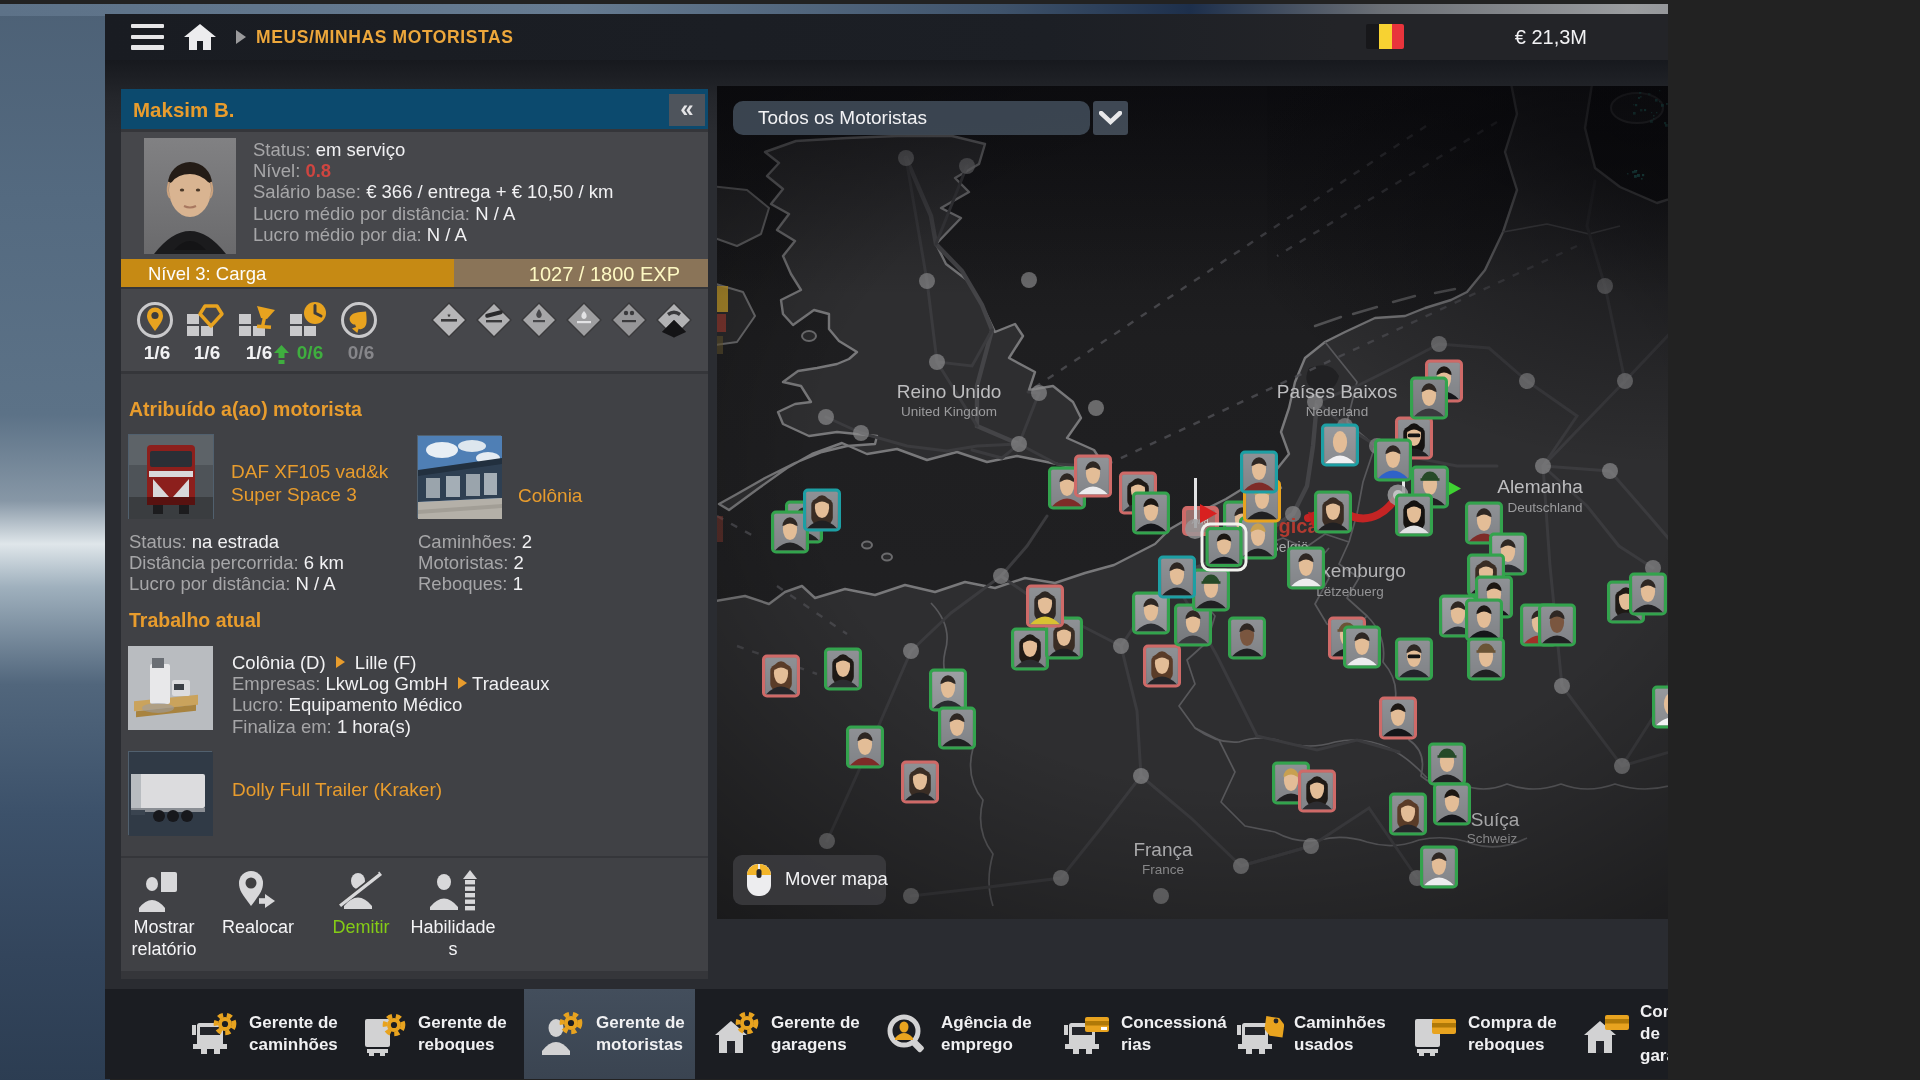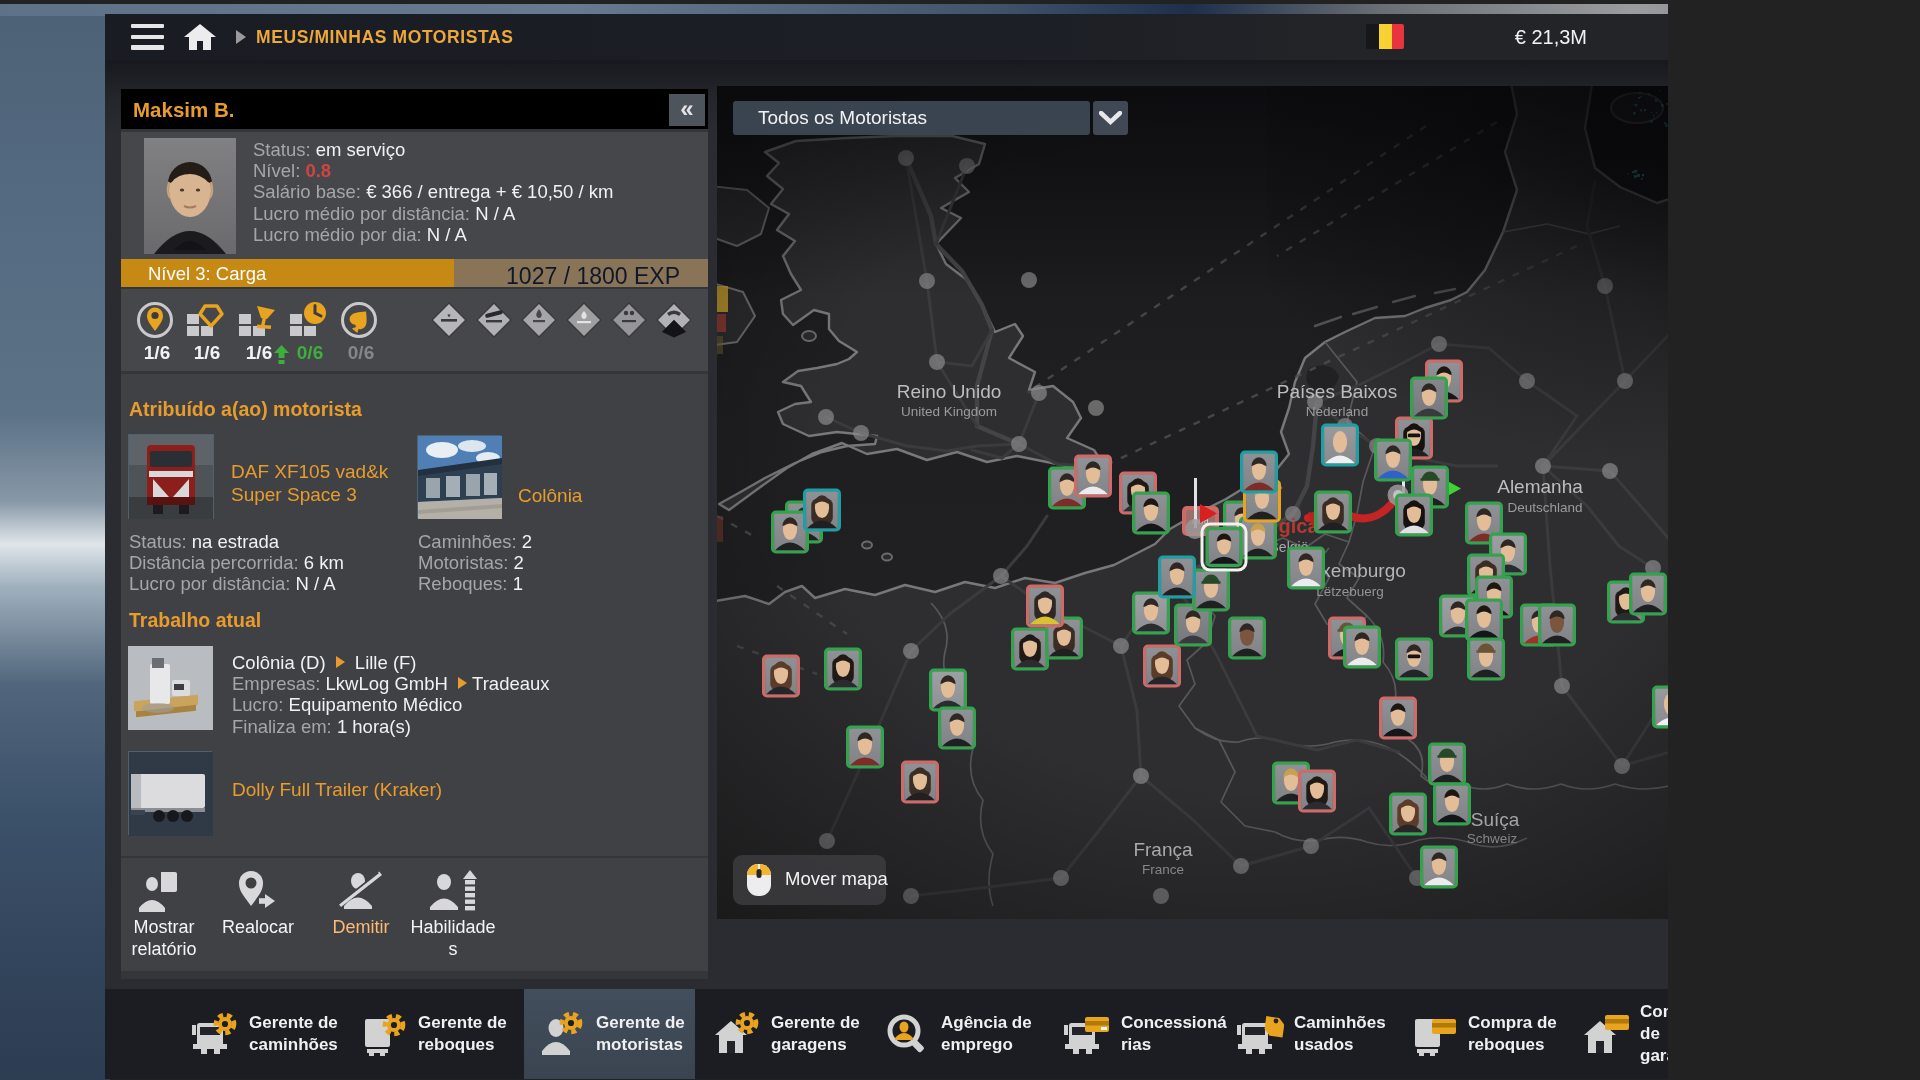--- a/index.html
+++ b/index.html
@@ -43,21 +43,21 @@
       <div style="position:absolute;left:151px;top:13px;color:#eda73b;font-size:17.5px;font-weight:700;letter-spacing:0.6px">MEUS/MINHAS MOTORISTAS</div>
       <div style="position:absolute;left:1261px;top:10px;width:38px;height:25px;border-radius:2px;overflow:hidden">
         <div style="position:absolute;left:0;width:13px;height:25px;background:#17171a"></div>
         <div style="position:absolute;left:13px;width:13px;height:25px;background:#f7d232"></div>
         <div style="position:absolute;left:26px;width:12px;height:25px;background:#e8343c"></div>
       </div>
       <div style="position:absolute;left:1367px;top:12px;width:115px;text-align:right;color:#f2f2f4;font-size:20px">€ 21,3M</div>
       <div style="position:absolute;left:1557px;top:12px;width:120px;text-align:center;color:#f2f2f4;font-size:20px">Seg 16:47</div>
     </div>
     <div id="panel">
-      <div class="sec" style="top:0;height:40px;background:#000000">
+      <div class="sec" style="top:0;height:40px;background:#0c4a6e">
         <div class="olabel" style="position:absolute;left:12px;top:9px;font-size:20.5px;font-weight:700">Maksim B.</div>
         <div style="position:absolute;left:548px;top:5px;width:36px;height:32px;background:#4e545c;color:#e4e4e6;text-align:center;font-size:24px;font-weight:700;line-height:30px">«</div>
       </div>
       <div class="sec" style="top:43px;height:127px;background:#46474b">
         <div style="position:absolute;left:23px;top:6px;width:92px;height:116px"><svg width="92" height="116" viewBox="0 0 92 116">
             <rect width="92" height="116" fill="#757577"></rect>
             <rect width="92" height="116" fill="url(#phg)"></rect>
             <defs>
               <linearGradient id="phg" x1="0" y1="0" x2="0" y2="1">
                 <stop offset="0" stop-color="#818183"></stop>
@@ -71,21 +71,21 @@
             <ellipse cx="38" cy="52" rx="2.2" ry="1.6" fill="#4a3828"></ellipse>
             <ellipse cx="54" cy="52" rx="2.2" ry="1.6" fill="#4a3828"></ellipse>
             <path d="M40,68 q6,3 12,0" stroke="#a87860" stroke-width="2" fill="none"></path>
             <path d="M30,112 q16,-18 32,0 z" fill="#141416"></path>
           </svg></div>
         <div style="position:absolute;left:132px;top:7px" class="row"><span class="lbl">Status: </span><span class="val">em serviço</span><br><span class="lbl">Nível: </span><span style="color:#cf4540;font-weight:700">0.8</span><br><span class="lbl">Salário base: </span><span class="val">€ 366 / entrega + € 10,50 / km</span><br><span class="lbl">Lucro médio por distância: </span><span class="val">N / A</span><br><span class="lbl">Lucro médio por dia: </span><span class="val">N / A</span></div>
       </div>
       <div class="sec" style="top:170px;height:28px;background:#8a7458">
         <div style="position:absolute;left:0;top:0;width:333px;height:28px;background:#c68a14"></div>
         <div style="position:absolute;left:27px;top:4px;color:#fdfdfd;font-size:18.5px">Nível 3: Carga</div>
-        <div style="position:absolute;right:28px;top:4px;color:#0f172a;font-size:23px">1027 / 1800 EXP</div>
+        <div style="position:absolute;right:28px;top:4px;color:#fef9c3;font-size:20px">1027 / 1800 EXP</div>
       </div>
       <div class="sec" style="top:200px;height:82px;background:#46474b">
         <div style="position:absolute;left:14px;top:11px;width:40px;height:40px"><svg width="40" height="40" viewBox="0 0 40 40">
             <circle cx="20" cy="20" r="16.5" fill="none" stroke="#c9c9cb" stroke-width="3"></circle>
             <path d="M20,31 C14,23 12,20 12,15.5 a8,8 0 1 1 16,0 C28,20 26,23 20,31 Z" fill="#e8a31f"></path>
             <circle cx="20" cy="15.5" r="3.6" fill="#3c3c3e"></circle>
           </svg></div>
         <div style="position:absolute;left:16px;top:53px;width:40px;text-align:center;color:#f2f2f4;font-size:19px;font-weight:700">1/6</div>
         <div style="position:absolute;left:64px;top:11px;width:40px;height:40px"><svg width="40" height="40" viewBox="0 0 40 40">
             <rect x="2" y="14" width="12" height="10" fill="#c9c9cb"></rect>
@@ -227,21 +227,21 @@
             <path d="M36,28 l10,7 -10,7 z" fill="#d8d8da"></path>
             <rect x="30" y="32.2" width="8" height="5.6" fill="#d8d8da"></rect>
           </svg></div>
         <div style="position:absolute;left:87px;top:58px;width:100px;text-align:center;color:#f4f4f6;font-size:18px;line-height:22px">Realocar</div>
         <div style="position:absolute;left:211px;top:8px;width:58px;height:48px"><svg width="58" height="48" viewBox="0 0 58 48">
             <ellipse cx="26" cy="15" rx="7" ry="8" fill="#d8d8da"></ellipse>
             <path d="M12,40 q14,-17 28,0 l0,3 -28,0 z" fill="#d8d8da"></path>
             <rect x="2" y="21" width="52" height="4.5" fill="#d8d8da" transform="rotate(-38 28 23)"></rect>
             <rect x="2" y="21" width="52" height="1.8" fill="#3f3f41" transform="rotate(-38 28 25.5)"></rect>
           </svg></div>
-        <div style="position:absolute;left:190px;top:58px;width:100px;text-align:center;color:#fdba74;font-size:18px;line-height:22px">Demitir</div>
+        <div style="position:absolute;left:190px;top:58px;width:100px;text-align:center;color:#84cc16;font-size:18px;line-height:22px">Demitir</div>
         <div style="position:absolute;left:303px;top:8px;width:58px;height:48px"><svg width="58" height="48" viewBox="0 0 58 48">
             <ellipse cx="20" cy="16" rx="7" ry="8" fill="#d8d8da"></ellipse>
             <path d="M6,41 q14,-17 28,0 l0,3 -28,0 z" fill="#d8d8da"></path>
             <path d="M46,4 l7,9 -14,0 z" fill="#d8d8da"></path>
             <rect x="41.0" y="14" width="10" height="4.4" fill="#d8d8da"></rect>
             <rect x="41.0" y="20.5" width="10" height="4.4" fill="#d8d8da"></rect>
             <rect x="41.0" y="27" width="10" height="4.4" fill="#d8d8da"></rect>
             <rect x="41.0" y="33.5" width="10" height="4.4" fill="#d8d8da"></rect>
             <rect x="41.0" y="40" width="10" height="4.4" fill="#d8d8da"></rect>
           </svg></div>
@@ -967,21 +967,21 @@
         <rect x="485" y="438" width="44" height="46" rx="8" fill="none" stroke="#f2f2ee" stroke-width="3"></rect>
         <g>
           <rect x="488.5" y="441.0" width="37.0" height="40.0" rx="5" fill="#33a34d"></rect>
           <rect x="491.7" y="444.2" width="30.6" height="33.6" rx="1.5" fill="url(#pg)"></rect>
           <rect x="491.7" y="444.2" width="30.6" height="33.6" rx="1.5" fill="#97999d" opacity="0.75"></rect>
           <path d="M492.7 477.8 q14.3 -14.1 28.6 0 z" fill="#15161a"></path>
           <ellipse cx="507.0" cy="458.3" rx="6.9" ry="10.1" fill="#e3bd97"></ellipse>
           <path d="M499.7 455.6 a7.3 8.1 0 0 1 14.7 0 l-1.8 -0.7 q-5.5 -3.4 -11.0 0 z" fill="#1c1713"></path>
         </g>
       </svg>
-      <div style="position:absolute;left:16px;top:15px;width:357px;height:34px;background:#424d5add;border-radius:3px;">
+      <div style="position:absolute;left:16px;top:15px;width:357px;height:34px;background:#424d5add;border-radius:10px;">
         <div style="position:absolute;left:25px;top:6px;color:#f2f2f4;font-size:19px">Todos os Motoristas</div>
       </div>
       <div style="position:absolute;left:376px;top:15px;width:35px;height:34px;background:#47525fdd;border-radius:3px">
         <svg style="position:absolute;left:6px;top:10px" width="23" height="15" viewBox="0 0 23 15">
           <path d="M2,2 L11.5,11 21,2" stroke="#e8e8ea" stroke-width="4.5" fill="none" stroke-linecap="round"></path>
         </svg>
       </div>
       <div style="position:absolute;left:16px;top:769px;width:153px;height:50px;background:#3c3c40d9;border-radius:9px">
         <svg style="position:absolute;left:13px;top:8px" width="26" height="34" viewBox="0 0 26 34">
           <rect x="1" y="1" width="24" height="32" rx="11" fill="#ededef"></rect>

